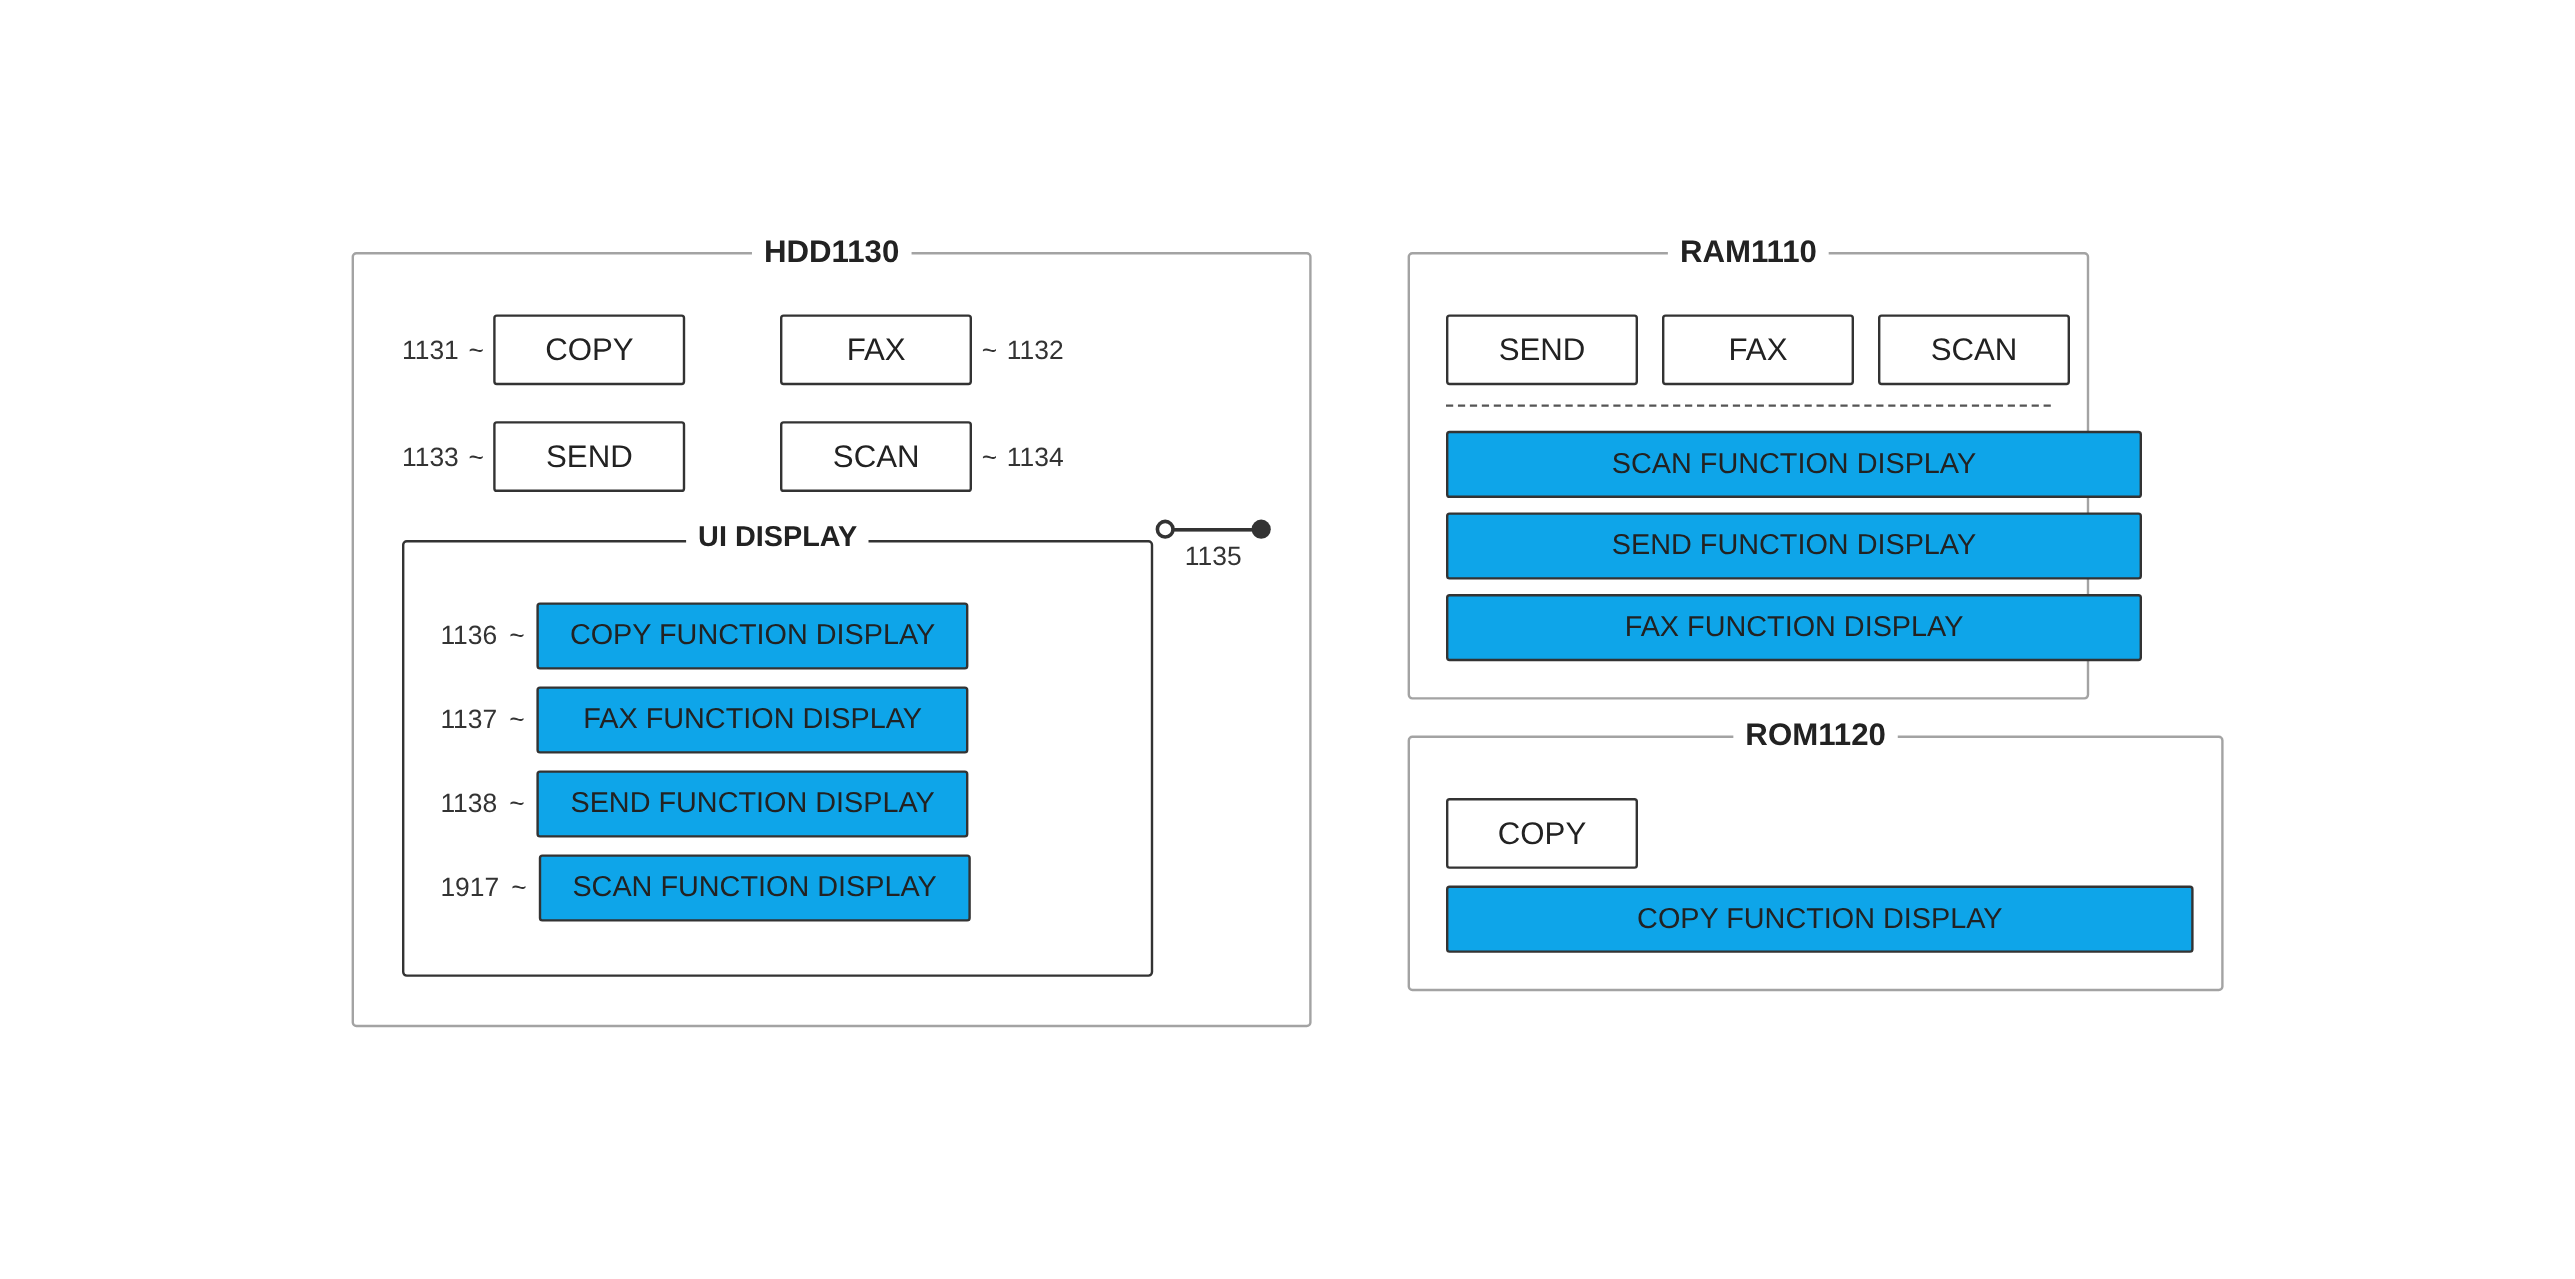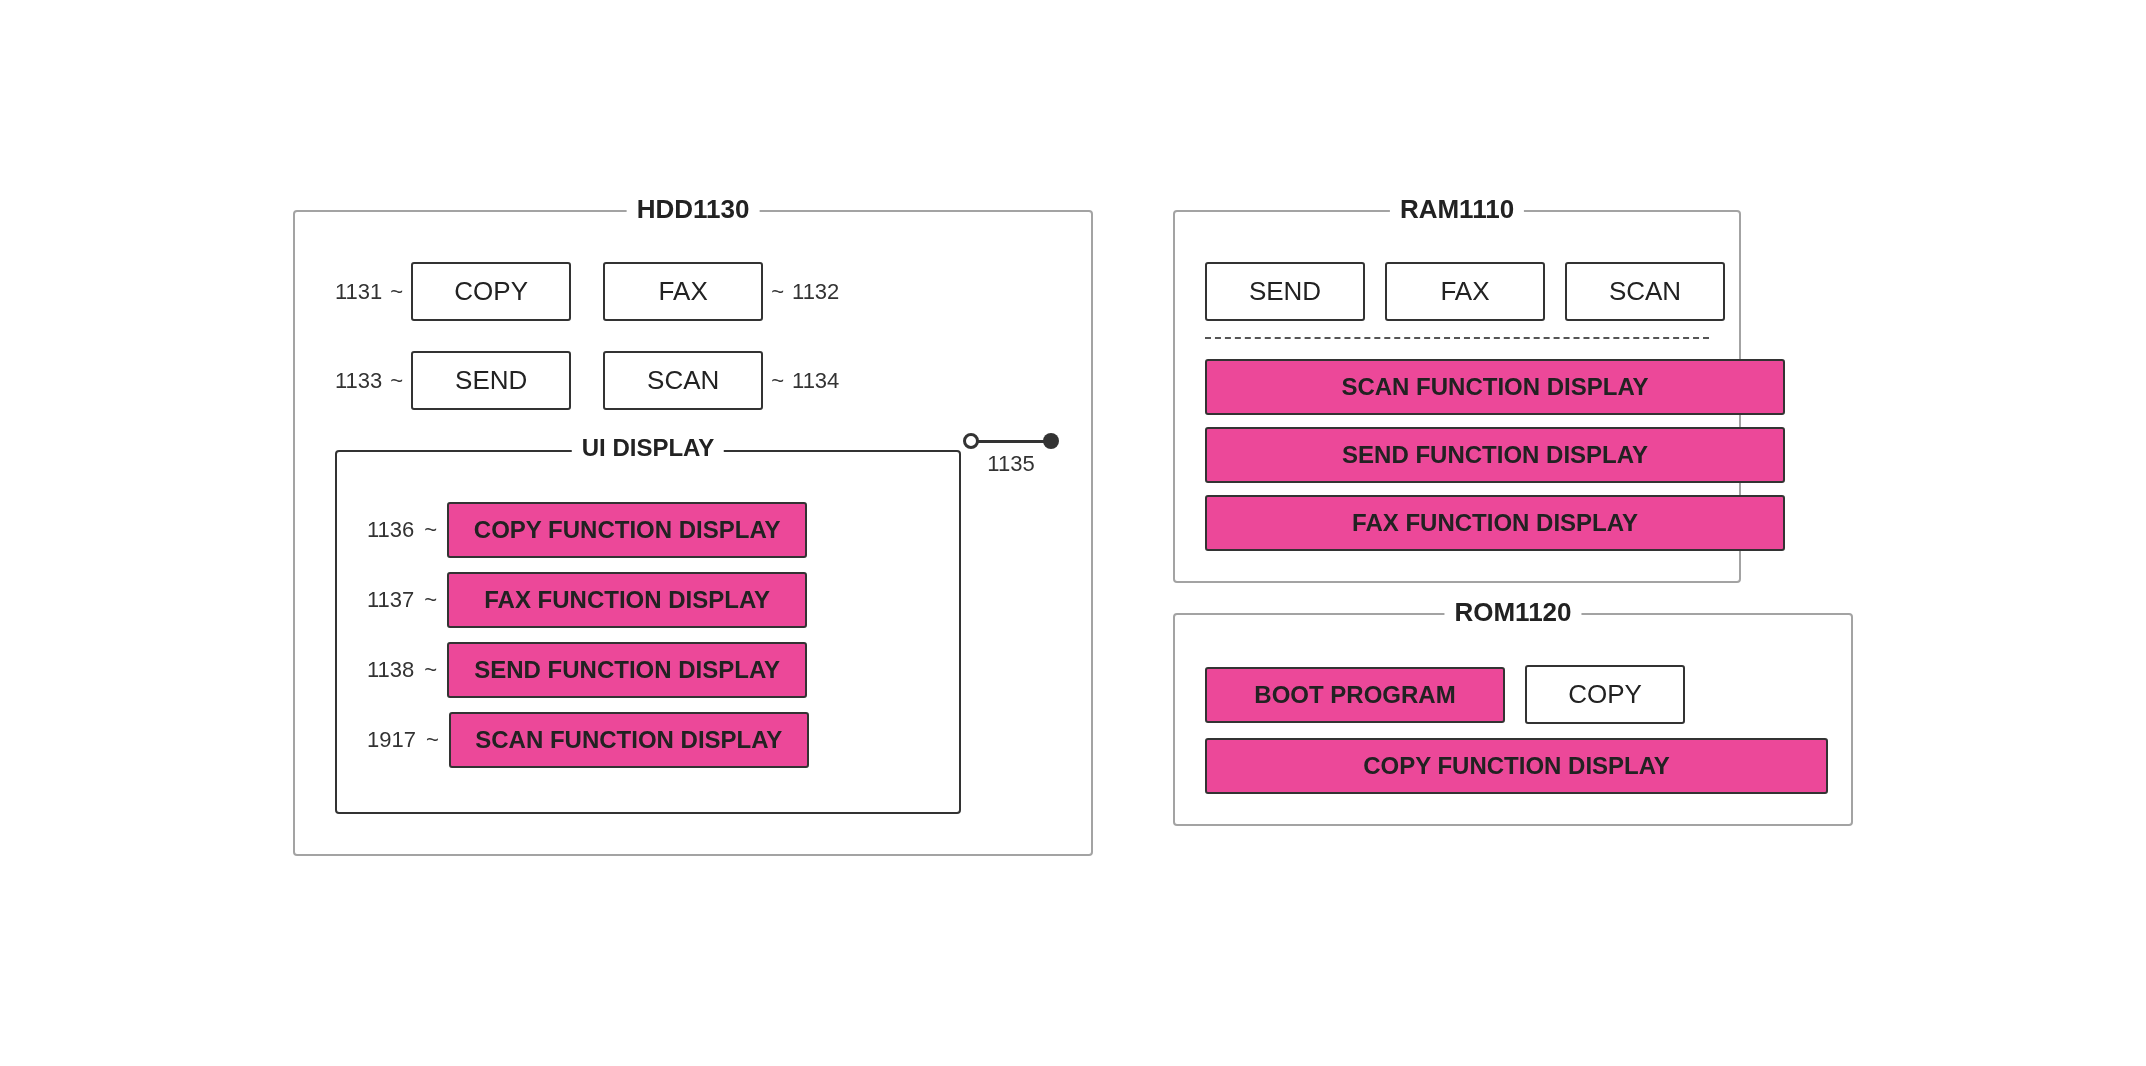--- a/index.html
+++ b/index.html
@@ -46,21 +46,21 @@
     
     .hdd-box {
       width: 800px;
       padding: 50px 40px 40px 40px;
     }
 
     
     .hdd-top-row {
       display: flex;
       align-items: center;
-      gap: 32px;
+      gap: 79px;
       margin-bottom: 30px;
     }
 
     .labeled-item {
       display: flex;
       align-items: center;
       gap: 8px;
     }
 
     .ref-label {
@@ -114,23 +114,23 @@
       align-items: center;
       gap: 10px;
       margin-bottom: 14px;
     }
 
     .func-box-wide {
       border: 2px solid #333;
       border-radius: 3px;
       padding: 12px 20px;
       font-size: 24px;
-      font-weight: bold;
-      color: #222;
-      background: #ec4899;
+      font-weight: normal;
+      color: #222;
+      background: #0ea5e9;
       min-width: 360px;
       text-align: center;
     }
 
     
     .right-column {
       display: flex;
       flex-direction: column;
       gap: 30px;
     }
@@ -267,21 +267,20 @@
         <div class="func-box-wide" style="min-width:580px;">SCAN FUNCTION DISPLAY</div>
         <div class="func-box-wide" style="min-width:580px;">SEND FUNCTION DISPLAY</div>
         <div class="func-box-wide" style="min-width:580px;">FAX FUNCTION DISPLAY</div>
       </div>
     </div>
 
     <div class="outer-box rom-box">
       <span class="box-title">ROM1120</span>
 
       <div class="rom-top-row">
-        <div class="func-box-wide" style="min-width:300px;">BOOT PROGRAM</div>
         <div class="func-box-small">COPY</div>
       </div>
 
       <div class="rom-bottom-row">
         <div class="func-box-wide" style="min-width:580px;">COPY FUNCTION DISPLAY</div>
       </div>
     </div>
 
   </div>
 </div>

